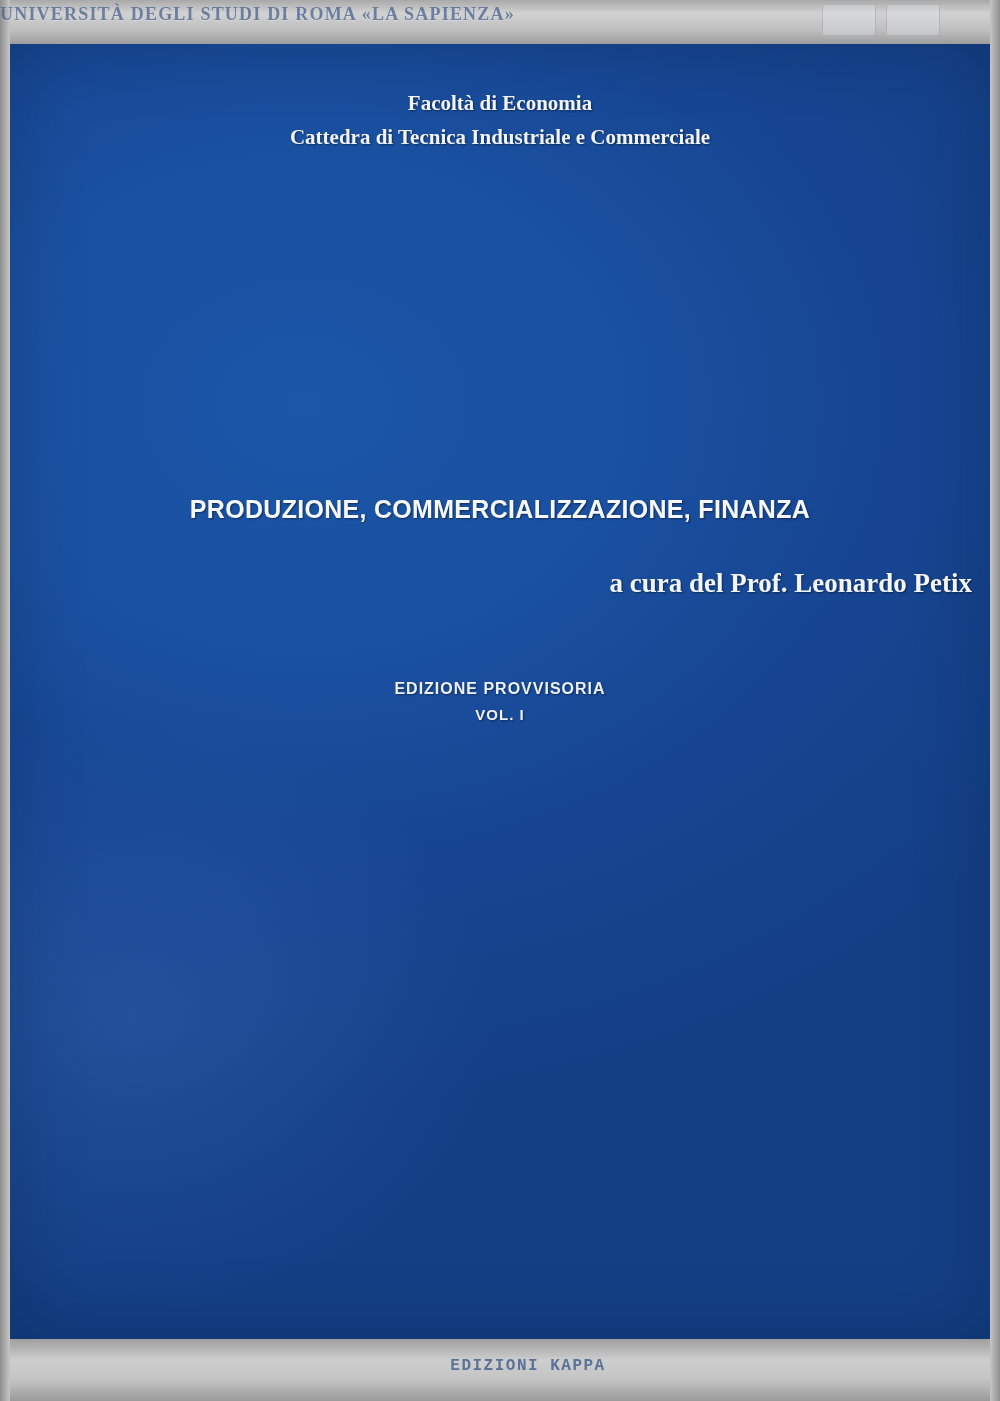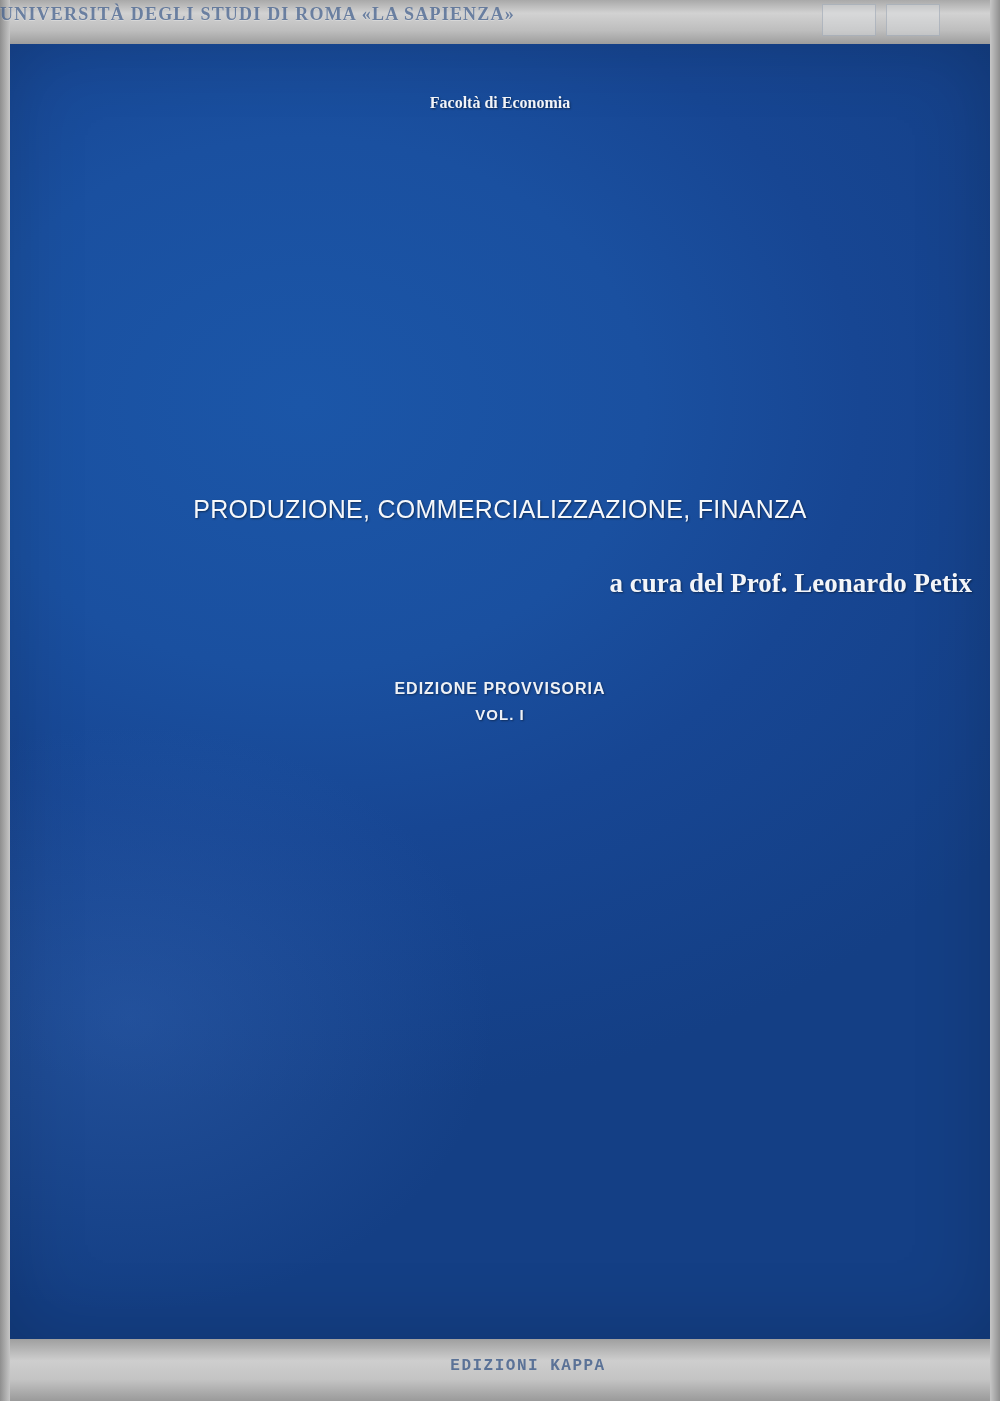--- a/index.html
+++ b/index.html
@@ -112,21 +112,21 @@
   }
 
   .faculty {
     position: absolute;
     top: 46px;
     left: 0;
     width: 984px;
     text-align: center;
     color: #f2f4f8;
     font-weight: bold;
-    font-size: 16px;
+    font-size: 21px;
     line-height: 34px;
     text-shadow: 1px 1px 2px rgba(0,0,0,0.45);
   }
 
   .authors {
     position: absolute;
     top: 205px;
     left: 30px;
     width: 924px;
     text-align: center;
@@ -153,21 +153,21 @@
   }
 
   .subtitle {
     position: absolute;
     top: 455px;
     left: 20px;
     width: 944px;
     text-align: center;
     color: #f6f8fb;
     font-family: "Liberation Sans", sans-serif;
-    font-weight: normal;
+    font-weight: bold;
     font-size: 25px;
     letter-spacing: 0.3px;
     text-shadow: 1px 1px 2px rgba(0,0,0,0.45);
   }
 
   .editor {
     position: absolute;
     top: 528px;
     left: 20px;
     width: 944px;
@@ -222,20 +222,21 @@
 </style>
 </head>
 <body>
 
 <div class="scan">
 
   <div class="cover">
 
     <div class="faculty">
       <div>Facoltà di Economia</div>
+      <div>Cattedra di Tecnica Industriale e Commerciale</div>
     </div>
 
 
     <div class="title">
     </div>
 
     <div class="subtitle">PRODUZIONE, COMMERCIALIZZAZIONE, FINANZA</div>
 
     <div class="editor">a cura del Prof. Leonardo Petix</div>
 

